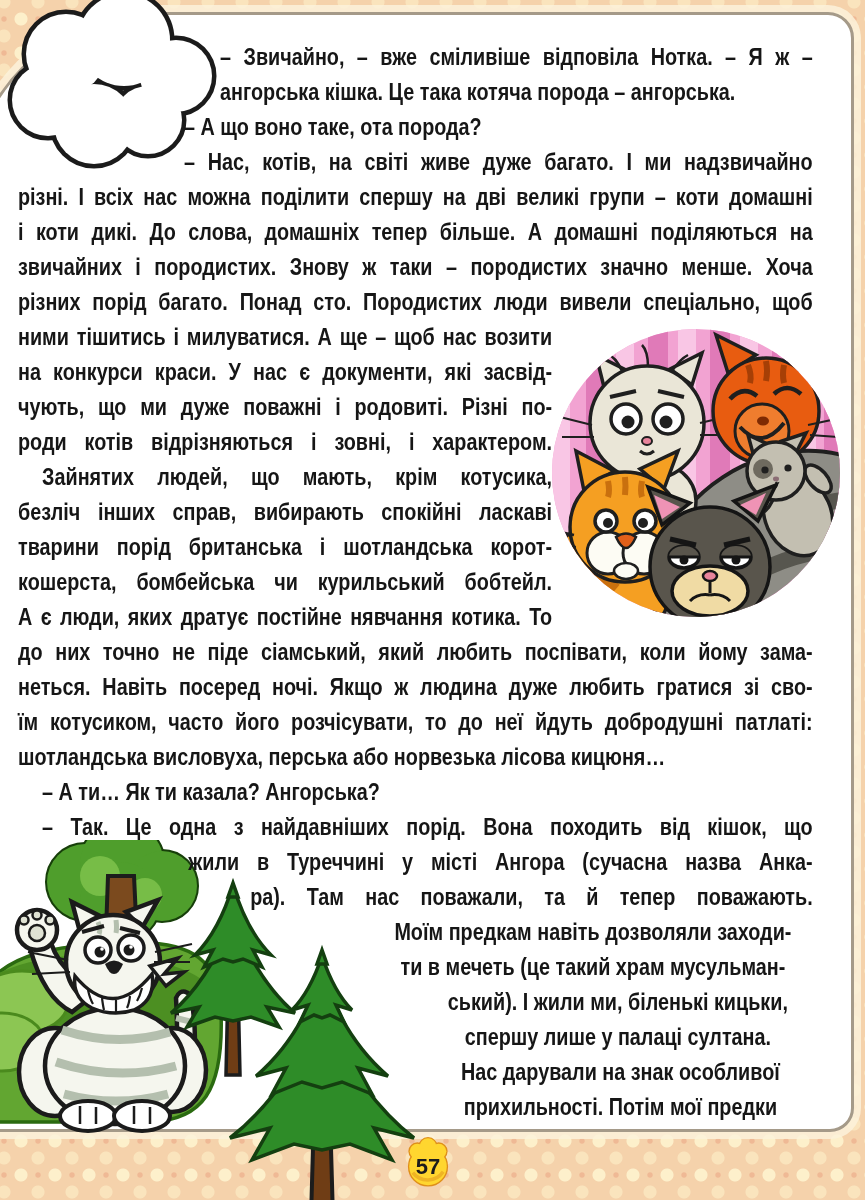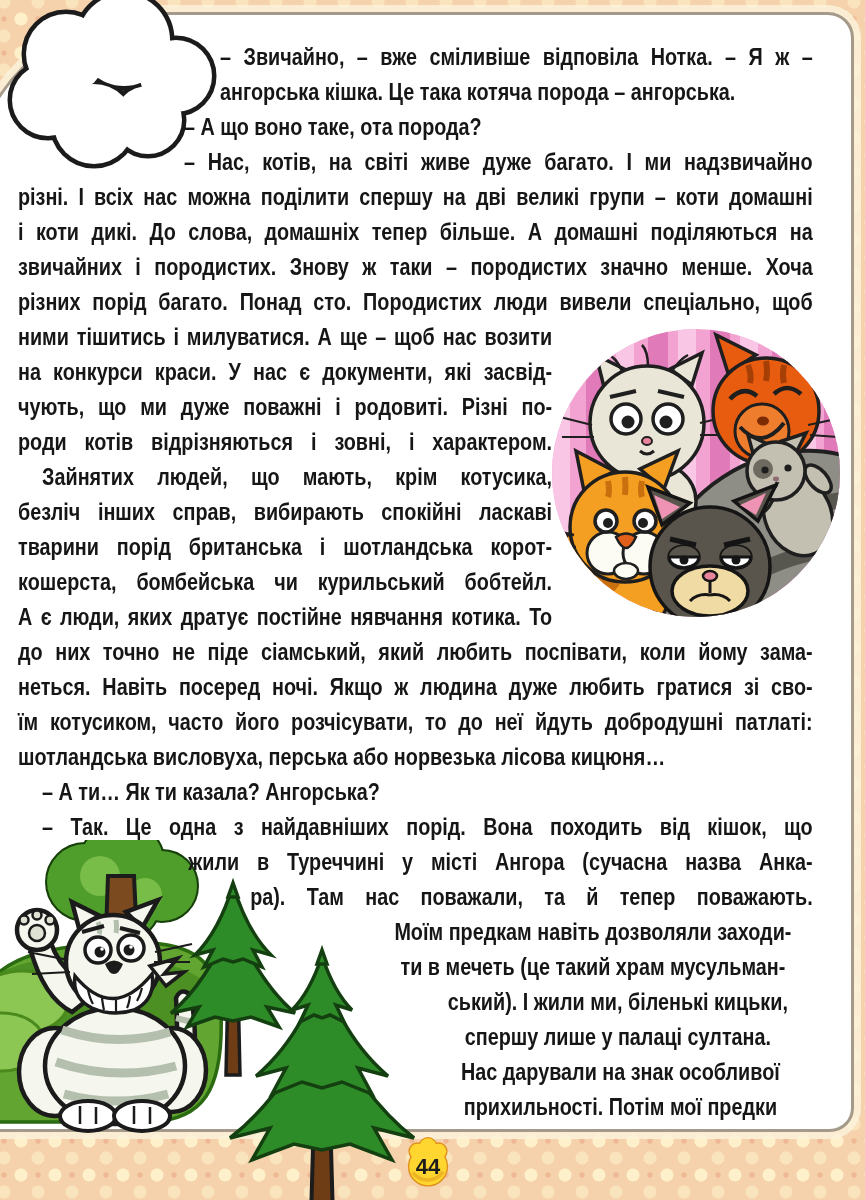--- a/index.html
+++ b/index.html
@@ -301,21 +301,21 @@
       <circle cx="28" cy="33" r="21"></circle>
   </g>
   <g fill="#ffd62f">
     <circle cx="16" cy="16" r="8.5"></circle>
       <circle cx="28" cy="11" r="9.5"></circle>
     <circle cx="40" cy="16" r="8.5"></circle>
       <circle cx="28" cy="33" r="21"></circle>
   </g>
   <path d="M11,40 a21,21 0 0 0 34,-1" fill="none" stroke="#efb424" stroke-width="4"></path>
 </svg>
-<div class="badge-num">44</div>
+<div class="badge-num">57</div>
 
 <div class="text-col">
   <div class="sp" style="width:235px;height:70px"></div>
   <div class="sp cl" style="width:165px;height:65px"></div>
   <div class="line j">– Звичайно, – вже сміливіше відповіла Нотка. – Я ж –</div>
   <div class="line">ангорська кішка. Це така котяча порода – ангорська.</div>
   <div class="line ind">– А що воно таке, ота порода?</div>
   <div class="line ind j">– Нас, котів, на світі живе дуже багато. І ми надзвичайно</div>
   <div class="line j">різні. І всіх нас можна поділити спершу на дві великі групи – коти домашні</div>
   <div class="line j">і коти дикі. До слова, домашніх тепер більше. А домашні поділяються на</div>

